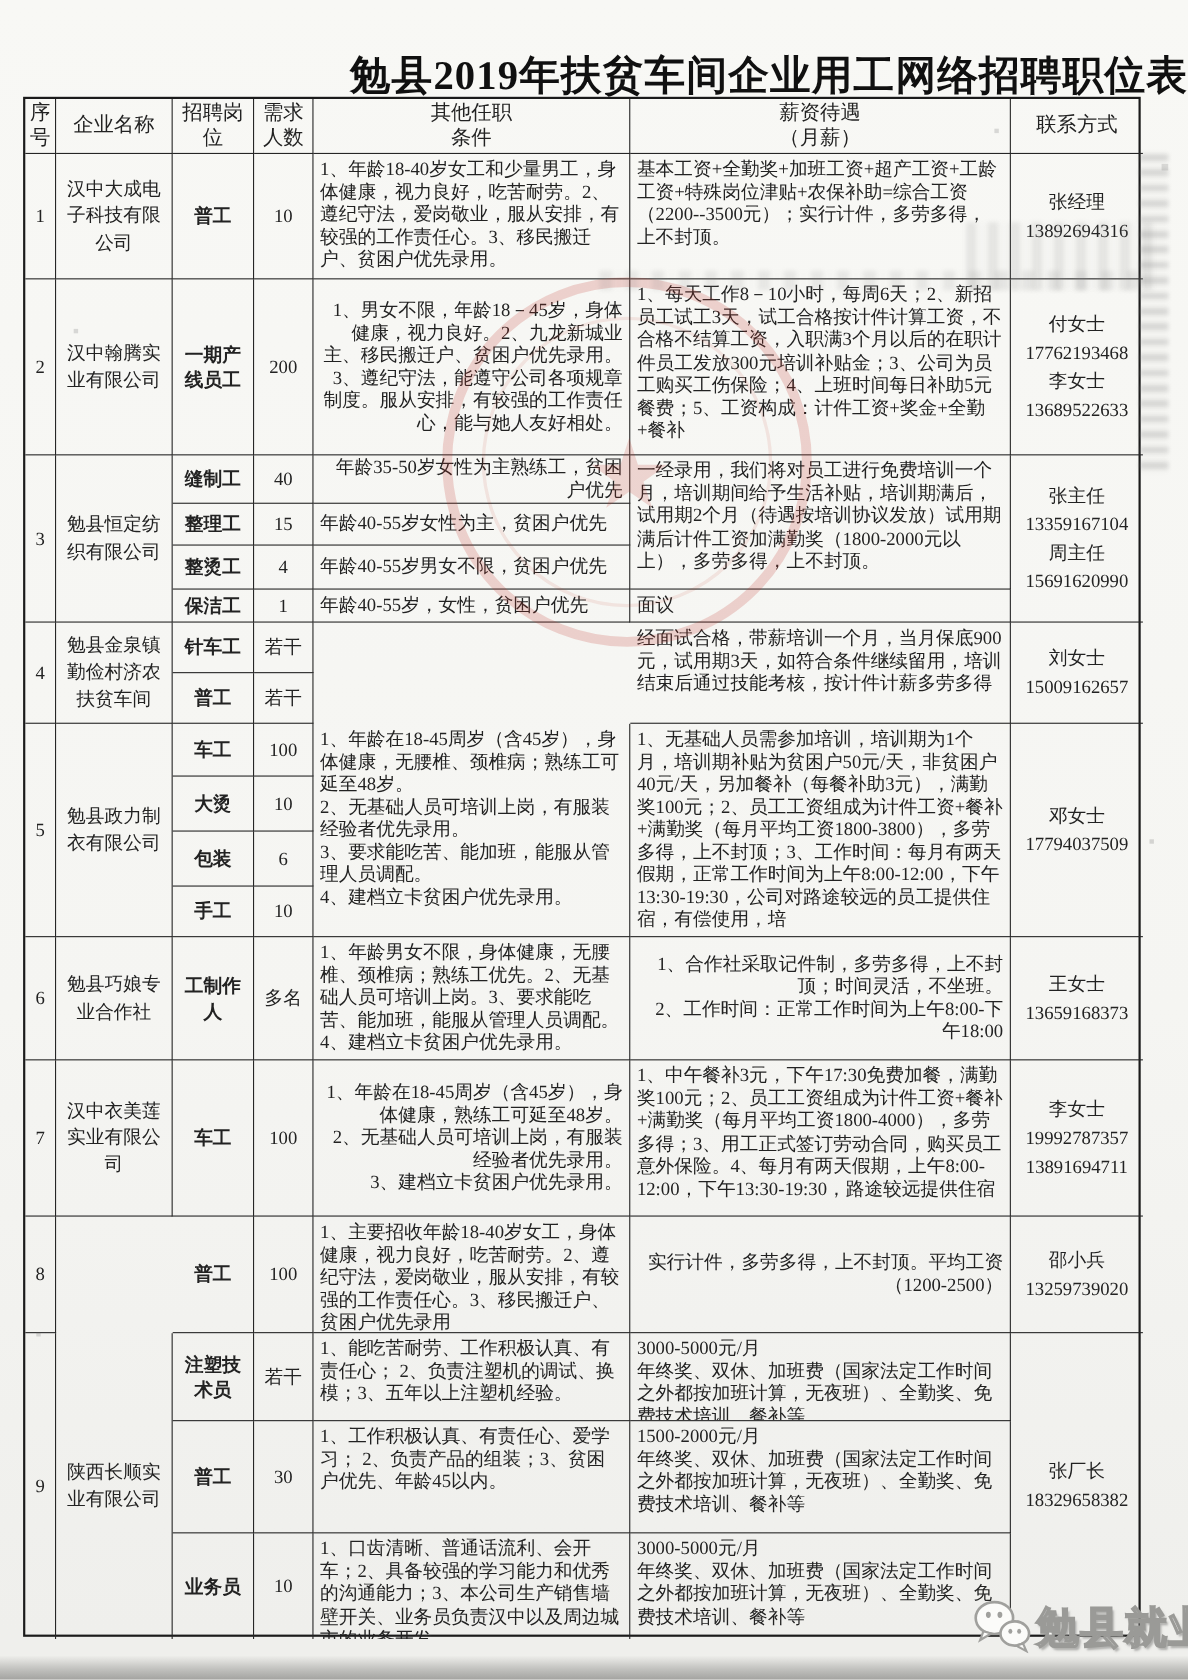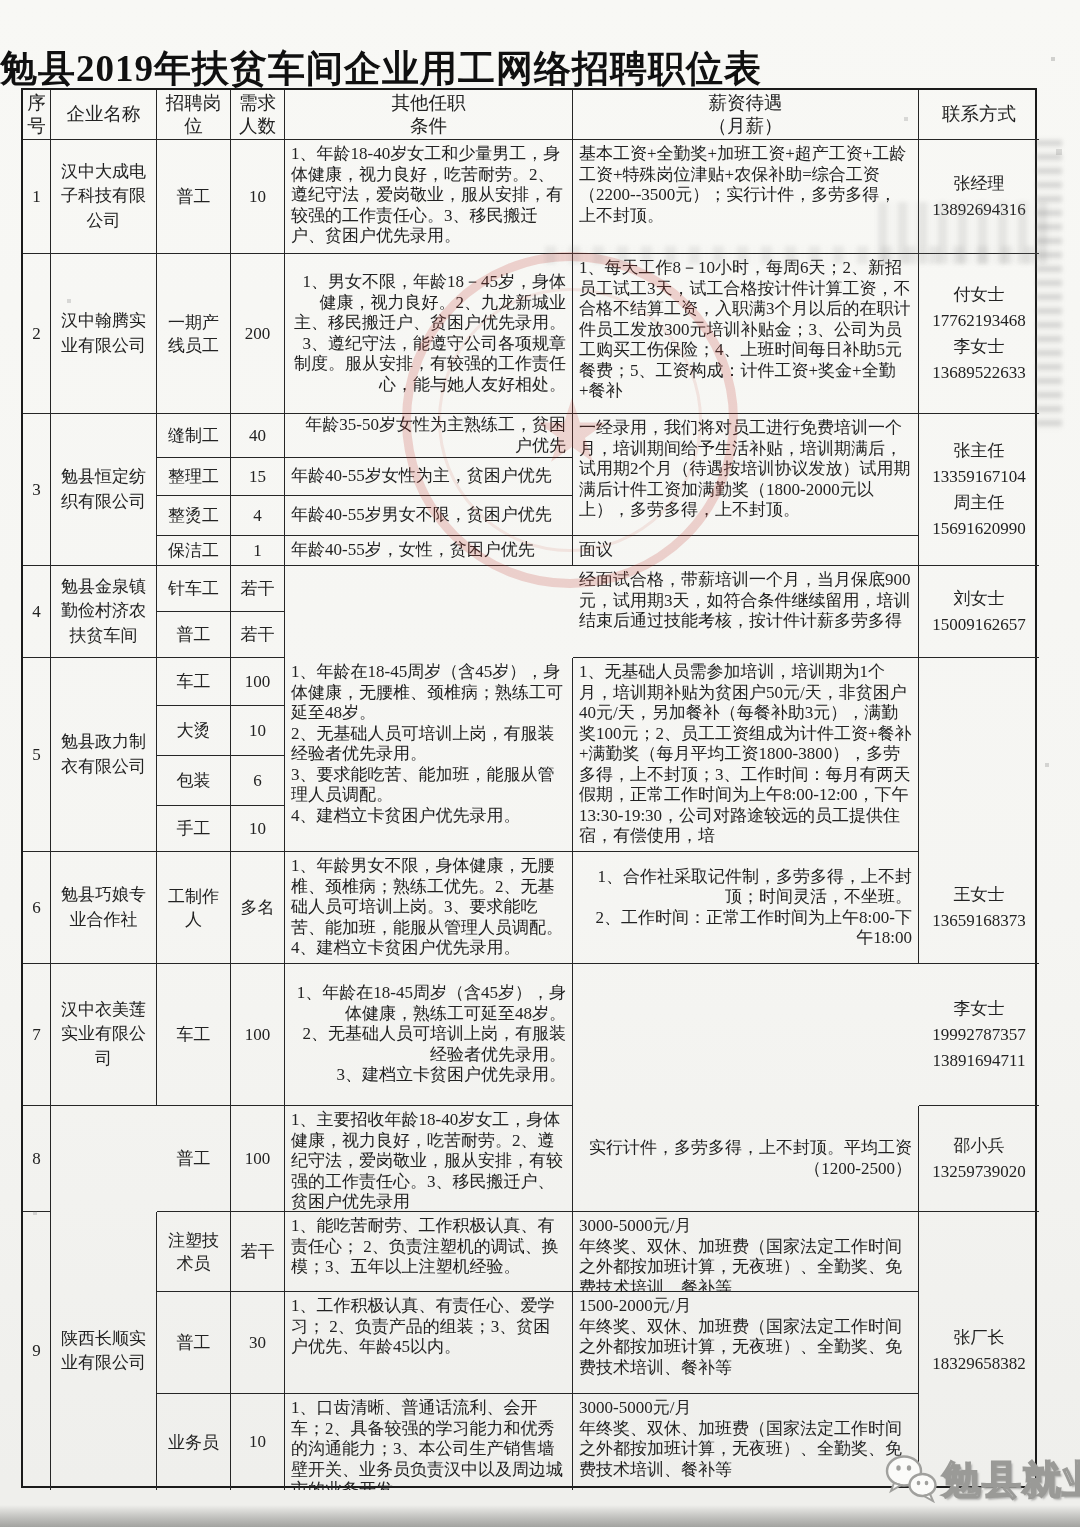--- a/index.html
+++ b/index.html
@@ -5,39 +5,39 @@
   * { margin:0; padding:0; box-sizing:border-box; }
   html,body { width:1080px; height:1527px; }
   body {
     position:relative; overflow:hidden;
     background:linear-gradient(180deg,#f8f8f5 0%,#f5f5f2 60%,#efefec 97%);
     font-family:"Liberation Serif","DejaVu Serif",serif;
     color:#1e1e1e;
   }
   .page-title {
     position:absolute; top:44px; left:0; width:100%;
-    text-align:left; font-size:37px; font-weight:bold; color:#101010;
+    text-align:right; font-size:37px; font-weight:bold; color:#101010;
     letter-spacing:1px;
   }
   .sheet {
     position:absolute; top:88px; left:21px; width:1016px; height:1400px;
     border:2.4px solid #1b1b1b;
   }
   .cell {
     position:absolute; overflow:hidden;
     border-right:1.8px solid #262626; border-bottom:1.8px solid #262626;
     font-size:17px; color:#222; white-space:pre-line;
   }
   .cc { display:flex; align-items:center; justify-content:center; text-align:center; }
   .hc { display:flex; align-items:center; justify-content:center; text-align:center; font-size:18.5px; line-height:23px; }
   .tl { padding:4px 6px 5px 6px; text-align:left; line-height:20.5px; }
   .ml { display:flex; align-items:center; justify-content:flex-start; text-align:right; padding:0 6px; line-height:20.5px; }
   .company { line-height:24.5px; padding:0 7px; }
   .contact { line-height:26px; }
-  .pos { line-height:23px; padding:0 3px; }
+  .pos { line-height:23px; padding:0 3px;font-weight:bold; }
   .nbr { border-right:none; }
   .nbb { border-bottom:none; }
 
   
   .seal {
     position:absolute; left:402px; top:252px; width:336px; height:336px;
     border:9px solid rgba(193,56,44,0.20); border-radius:50%;
     pointer-events:none;
   }
   .seal-inner {
@@ -147,20 +147,22 @@
 
   <div class="cell cc" style="left:0;top:568px;width:28px;height:194px">5</div>
   <div class="cell cc company" style="left:28px;top:568px;width:106px;height:194px">勉县政力制衣有限公司</div>
   <div class="cell cc pos" style="left:134px;top:568px;width:74px;height:48px">车工</div>
   <div class="cell cc" style="left:208px;top:568px;width:54px;height:48px">100</div>
   <div class="cell tl" style="left:262px;top:568px;width:288px;height:194px">1、年龄在18-45周岁（含45岁），身体健康，无腰椎、颈椎病；熟练工可延至48岁。
 2、无基础人员可培训上岗，有服装经验者优先录用。
 3、要求能吃苦、能加班，能服从管理人员调配。
 4、建档立卡贫困户优先录用。</div>
   <div class="cell tl" style="left:550px;top:568px;width:346px;height:194px">1、无基础人员需参加培训，培训期为1个月，培训期补贴为贫困户50元/天，非贫困户40元/天，另加餐补（每餐补助3元），满勤奖100元；2、员工工资组成为计件工资+餐补+满勤奖（每月平均工资1800-3800），多劳多得，上不封顶；3、工作时间：每月有两天假期，正常工作时间为上午8:00-12:00，下午13:30-19:30，公司对路途较远的员工提供住宿，有偿使用，培</div>
+  <div class="cell cc contact nbr" style="left:896px;top:568px;width:120px;height:194px">邓女士
+17794037509</div>
   <div class="cell cc pos" style="left:134px;top:616px;width:74px;height:50px">大烫</div>
   <div class="cell cc" style="left:208px;top:616px;width:54px;height:50px">10</div>
   <div class="cell cc pos" style="left:134px;top:666px;width:74px;height:50px">包装</div>
   <div class="cell cc" style="left:208px;top:666px;width:54px;height:50px">6</div>
   <div class="cell cc pos" style="left:134px;top:716px;width:74px;height:46px">手工</div>
   <div class="cell cc" style="left:208px;top:716px;width:54px;height:46px">10</div>
 
   <div class="cell cc" style="left:0;top:762px;width:28px;height:112px">6</div>
   <div class="cell cc company" style="left:28px;top:762px;width:106px;height:112px">勉县巧娘专业合作社</div>
   <div class="cell cc pos" style="left:134px;top:762px;width:74px;height:112px">工制作人</div>
@@ -171,20 +173,21 @@
   <div class="cell cc contact nbr" style="left:896px;top:762px;width:120px;height:112px">王女士
 13659168373</div>
 
   <div class="cell cc" style="left:0;top:874px;width:28px;height:142px">7</div>
   <div class="cell cc company" style="left:28px;top:874px;width:106px;height:142px">汉中衣美莲实业有限公司</div>
   <div class="cell cc pos" style="left:134px;top:874px;width:74px;height:142px">车工</div>
   <div class="cell cc" style="left:208px;top:874px;width:54px;height:142px">100</div>
   <div class="cell ml" style="left:262px;top:874px;width:288px;height:142px">1、年龄在18-45周岁（含45岁），身体健康，熟练工可延至48岁。
 2、无基础人员可培训上岗，有服装经验者优先录用。
 3、建档立卡贫困户优先录用。</div>
+  <div class="cell tl" style="left:550px;top:874px;width:346px;height:142px">1、中午餐补3元，下午17:30免费加餐，满勤奖100元；2、员工工资组成为计件工资+餐补+满勤奖（每月平均工资1800-4000），多劳多得；3、用工正式签订劳动合同，购买员工意外保险。4、每月有两天假期，上午8:00-12:00，下午13:30-19:30，路途较远提供住宿</div>
   <div class="cell cc contact nbr" style="left:896px;top:874px;width:120px;height:142px">李女士
 19992787357
 13891694711</div>
 
   <div class="cell cc" style="left:0;top:1016px;width:28px;height:106px">8</div>
   <div class="cell cc pos" style="left:134px;top:1016px;width:74px;height:106px">普工</div>
   <div class="cell cc" style="left:208px;top:1016px;width:54px;height:106px">100</div>
   <div class="cell tl" style="left:262px;top:1016px;width:288px;height:106px">1、主要招收年龄18-40岁女工，身体健康，视力良好，吃苦耐劳。2、遵纪守法，爱岗敬业，服从安排，有较强的工作责任心。3、移民搬迁户、贫困户优先录用</div>
   <div class="cell ml" style="left:550px;top:1016px;width:346px;height:106px">实行计件，多劳多得，上不封顶。平均工资（1200-2500）</div>
   <div class="cell cc contact nbr" style="left:896px;top:1016px;width:120px;height:106px">邵小兵

